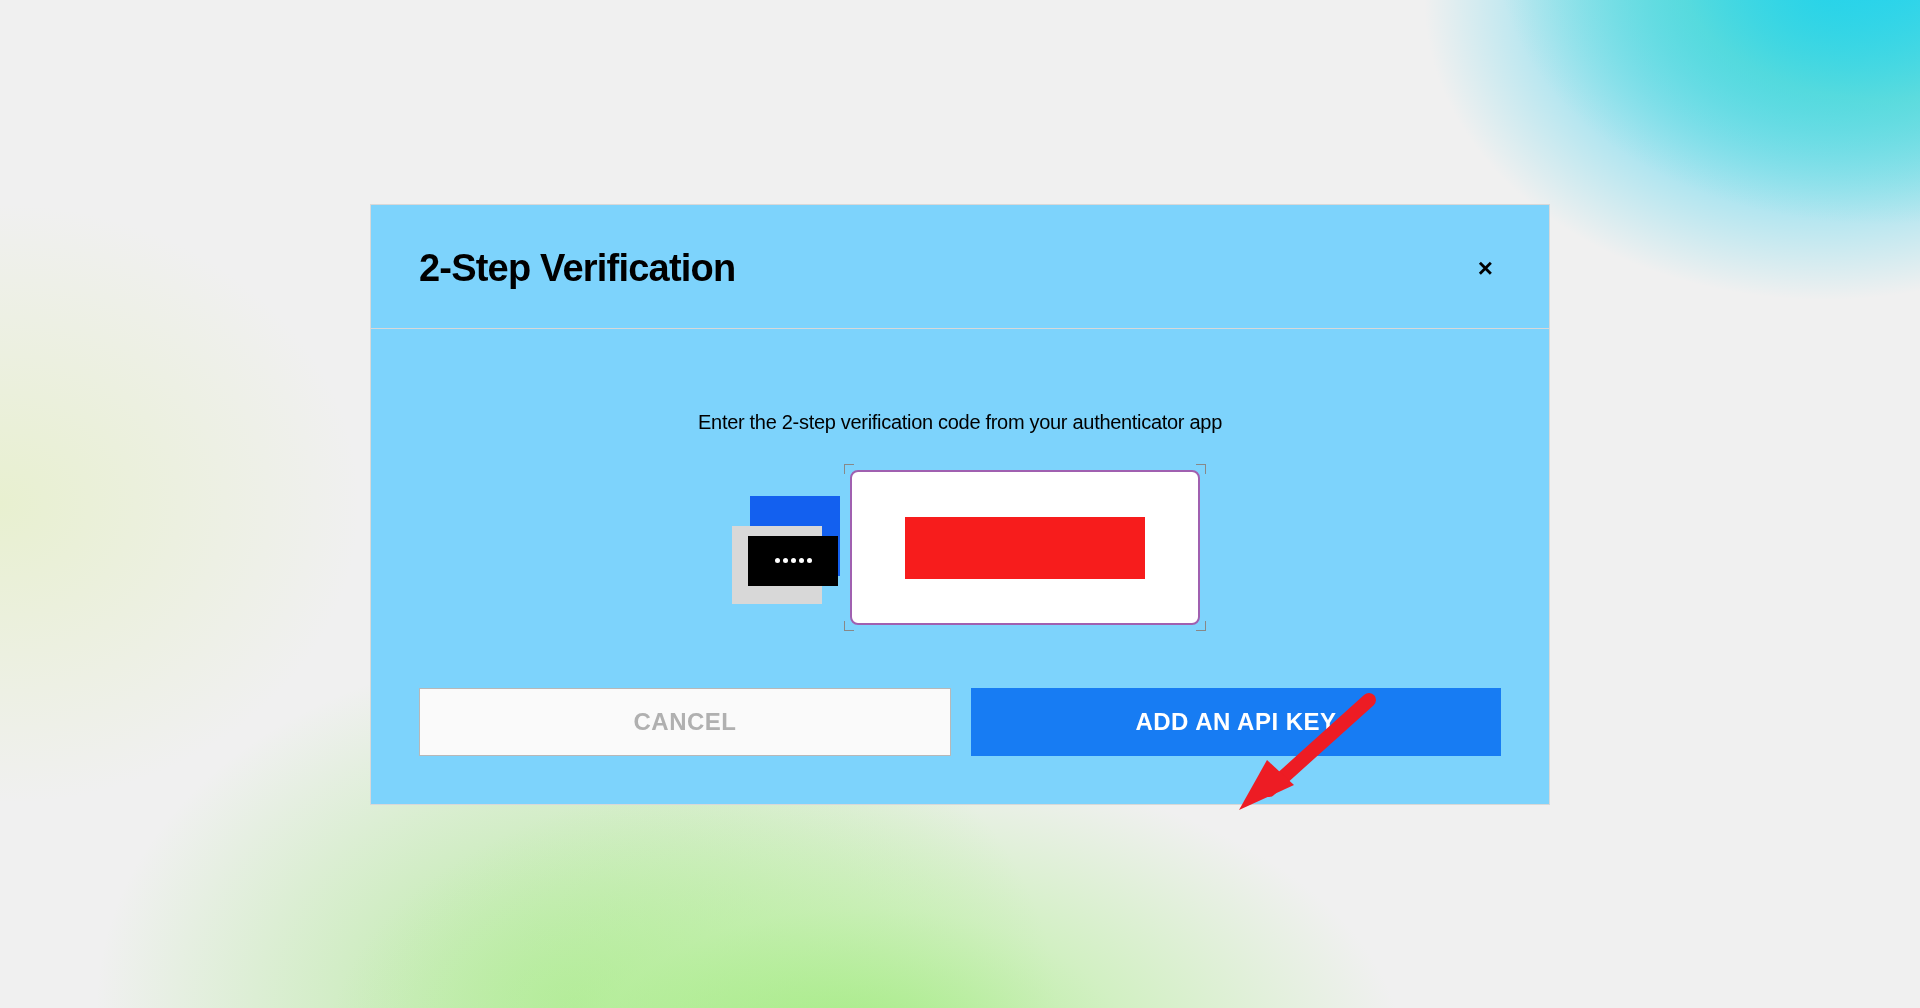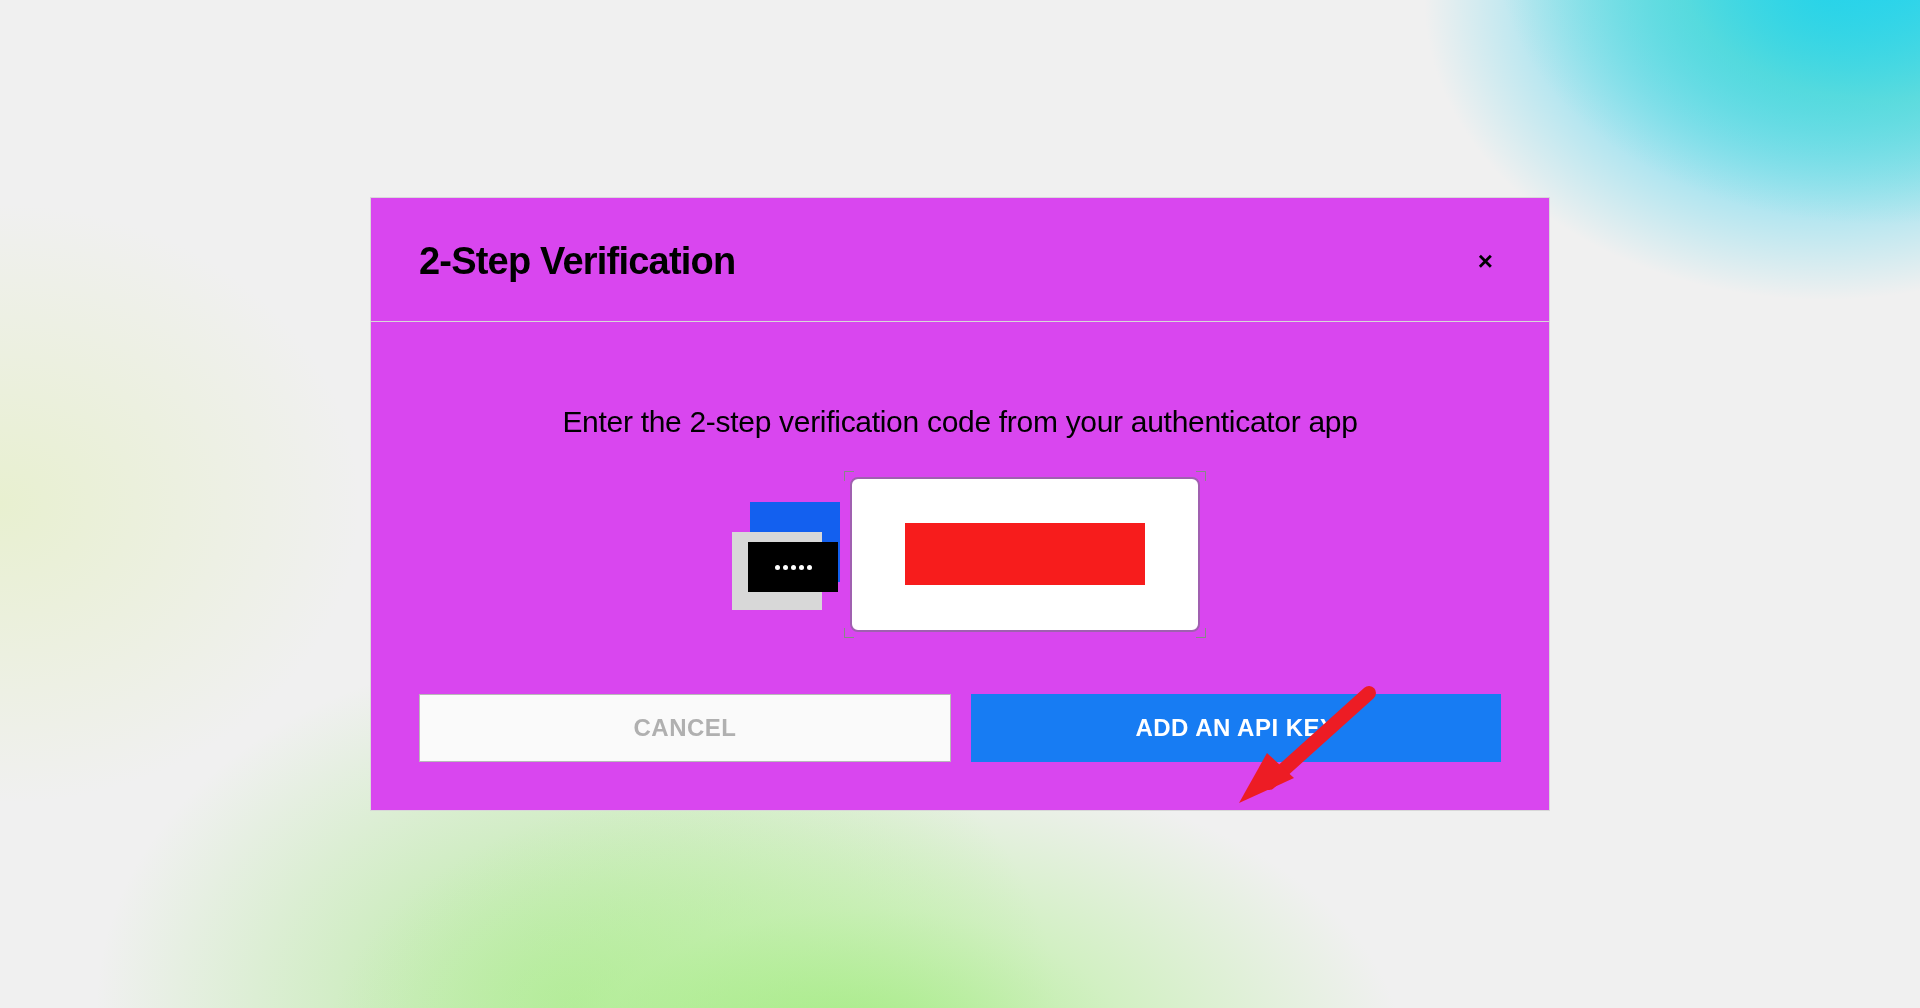--- a/index.html
+++ b/index.html
@@ -28,21 +28,21 @@
       position: absolute;
       inset: 0;
       background: 
         radial-gradient(ellipse 700px 500px at 98% -5%, rgba(30, 210, 240, 1) 0%, rgba(80, 220, 210, 0.6) 30%, transparent 55%),
         radial-gradient(ellipse 900px 500px at 45% 105%, rgba(150, 235, 110, 0.8) 0%, rgba(180, 240, 150, 0.5) 30%, transparent 60%);
       pointer-events: none;
     }
     
     .modal {
       width: 1180px;
-      background: #d946ef;
+      background: #7dd3fc;
       border: 1px solid #d8d8d8;
       position: relative;
       z-index: 10;
     }
     
     .modal-header {
       display: flex;
       justify-content: space-between;
       align-items: center;
       padding: 42px 48px 38px 48px;
@@ -66,21 +66,21 @@
       padding: 8px;
       line-height: 1;
     }
     
     .modal-body {
       padding: 80px 60px 50px 60px;
       text-align: center;
     }
     
     .instruction {
-      font-size: 30px;
+      font-size: 20px;
       font-weight: 500;
       color: #000;
       line-height: 1.35;
       max-width: 900px;
       margin: 0 auto 22px auto;
       letter-spacing: -0.3px;
     }
     
     .input-area {
       display: flex;

